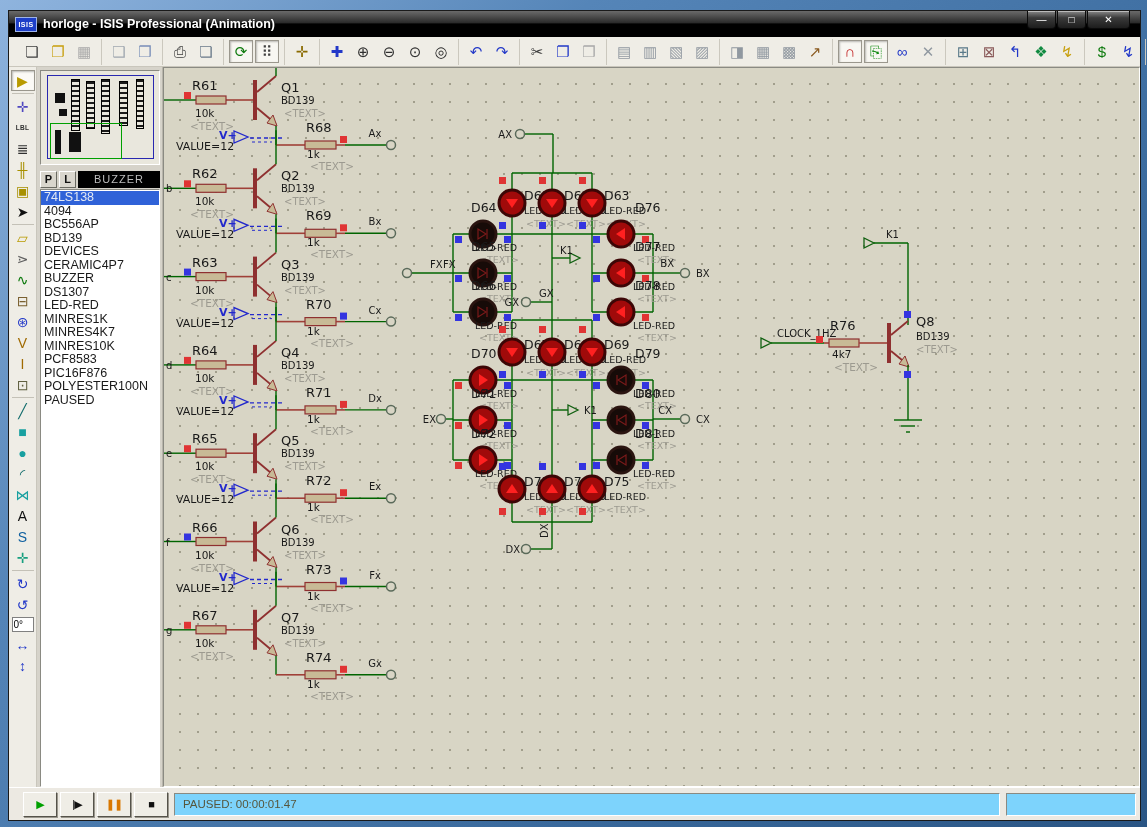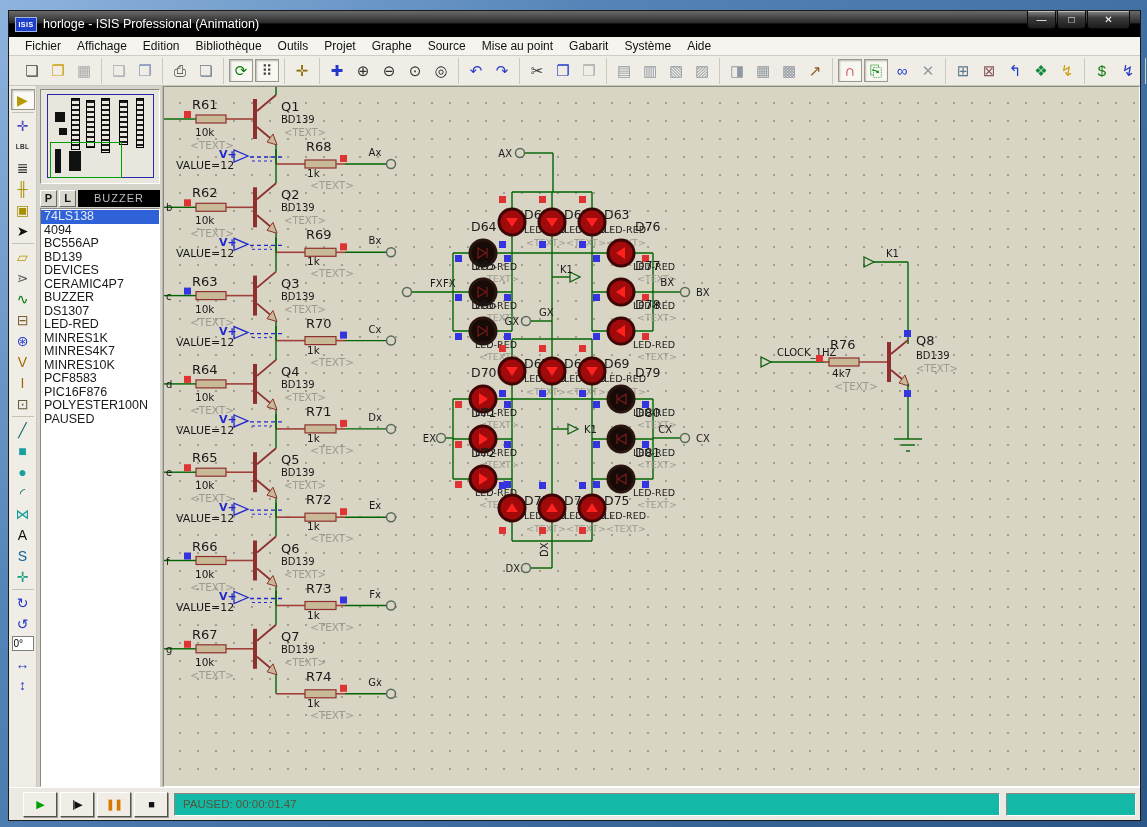--- a/index.html
+++ b/index.html
@@ -5,21 +5,21 @@
   html,body{margin:0;padding:0;background:#222;}
   *{box-sizing:border-box;}
   body{width:1147px;height:827px;overflow:hidden;font-family:"Liberation Sans",sans-serif;}
   .frame{position:relative;width:1147px;height:827px;
     background:linear-gradient(135deg,#8FB4DE 0%,#5585B8 30%,#39699C 70%,#2A5584 100%);
     padding:10px 6px 6px 8px;}
   .app{position:relative;width:1133px;height:811px;background:#ECE9E2;border:1px solid #1a1a1a;display:flex;flex-direction:column;}
   
   .titlebar{height:26px;background:linear-gradient(#6a6a6a,#2b2b2b 45%,#000 50%,#000);display:flex;align-items:center;padding:0 6px;position:relative;}
   .app-icon{width:22px;height:15px;background:#1E3FC8;border:1px solid #9FB4E8;color:#fff;font-size:7px;font-weight:bold;display:flex;align-items:center;justify-content:center;letter-spacing:.5px;margin-right:6px;}
-  .title{color:#fff;font-size:12.5px;font-weight:normal;text-shadow:0 1px 2px #000;}
+  .title{color:#fff;font-size:12.5px;font-weight:bold;text-shadow:0 1px 2px #000;}
   .winbtns{position:absolute;right:10px;top:0;display:flex;gap:1px;}
   .winbtn{width:29px;height:18px;border:1px solid #0a0a0a;border-top:none;border-radius:0 0 4px 4px;
     background:linear-gradient(#8a8a8a,#3a3a3a 40%,#1d1d1d);color:#fff;font-size:10px;line-height:17px;text-align:center;box-shadow:inset 0 1px 0 rgba(255,255,255,.45);}
   .winbtn.close{background:linear-gradient(#efa globalization 0,#e89480,#c05038 45%,#a03528);width:43px;}
   
   .menubar{height:19px;background:#F5F4EF;border-bottom:1px solid #cfcdc4;display:flex;align-items:center;padding-left:8px;gap:0;}
   .menu-item{font-size:12px;color:#111;padding:1px 8px;}
   
   .toolbar{height:30px;background:#EFEDE6;border-bottom:1px solid #c9c6bc;display:flex;align-items:center;padding-left:6px;}
   .tgroup{display:flex;align-items:center;padding:0 4px;border-right:1px solid #cbc8be;height:26px;}
@@ -47,53 +47,39 @@
   .dev{font-size:12.5px;color:#1a1a1a;padding:0 3px;height:13.5px;line-height:13.5px;white-space:nowrap;}
   .dev.sel{background:#2F62D8;color:#E2E8F4;}
   
   .canvas{flex:1;position:relative;background:#D8D5C5;border:1px solid;border-color:#8a8a82 #fff #fff #8a8a82;
     background-image:radial-gradient(circle,#A19E8C 1.1px,transparent 1.3px);background-size:18px 18px;background-position:7px 7px;}
   .canvas svg{position:absolute;left:0;top:0;}
   
   .bottombar{height:33px;background:#ECE9E2;border-top:1px solid #fff;display:flex;align-items:center;padding:0 4px 0 14px;gap:6px;}
   .animbtns{display:flex;gap:3px;}
   .abtn{width:34px;height:25px;background:#EFEDE6;border:1px solid;border-color:#fff #55524a #55524a #fff;box-shadow:1px 1px 0 #9a978d;display:flex;align-items:center;justify-content:center;font-size:11px;letter-spacing:-1px;}
-  .statusbox{flex:1;height:23px;border:1px solid;border-color:#8a8a82 #fff #fff #8a8a82;background:#14b8a6;font-size:11.5px;color:#56563C;line-height:21px;padding-left:8px;}
+  .statusbox{flex:1;height:23px;border:1px solid;border-color:#8a8a82 #fff #fff #8a8a82;background:#7dd3fc;font-size:11.5px;color:#56563C;line-height:21px;padding-left:8px;}
   .statusbox.small{flex:0 0 130px;}
 </style>
 </head>
 <body>
 
 <div class="frame">
   <div class="app">
 
     <div class="titlebar">
       <span class="app-icon">ISIS</span>
       <span class="title">horloge - ISIS Professional (Animation)</span>
       <span class="winbtns" id="winbtns">
           <div class="winbtn">—</div>
           <div class="winbtn">□</div>
           <div class="winbtn close">✕</div>
         </span>
     </div>
 
-    <div class="menubar" id="menubar">
-        <div class="menu-item">Fichier</div>
-        <div class="menu-item">Affichage</div>
-        <div class="menu-item">Edition</div>
-        <div class="menu-item">Bibliothèque</div>
-        <div class="menu-item">Outils</div>
-        <div class="menu-item">Projet</div>
-        <div class="menu-item">Graphe</div>
-        <div class="menu-item">Source</div>
-        <div class="menu-item">Mise au point</div>
-        <div class="menu-item">Gabarit</div>
-        <div class="menu-item">Système</div>
-        <div class="menu-item">Aide</div>
-      </div>
 
     <div class="toolbar" id="toolbar">
         <div class="tgroup">
           <div class="tbtn" style="color: rgb(64, 64, 64);">❏</div>
           <div class="tbtn" style="color: rgb(200, 160, 16);">❐</div>
           <div class="tbtn" style="color: rgb(169, 169, 169);">▦</div>
         </div>
         <div class="tgroup">
           <div class="tbtn" style="color: rgb(160, 168, 176);">❑</div>
           <div class="tbtn" style="color: rgb(122, 143, 184);">❒</div>

